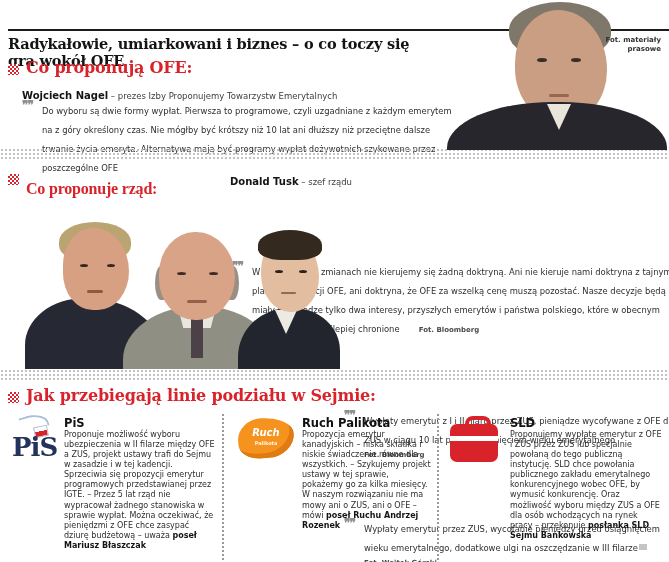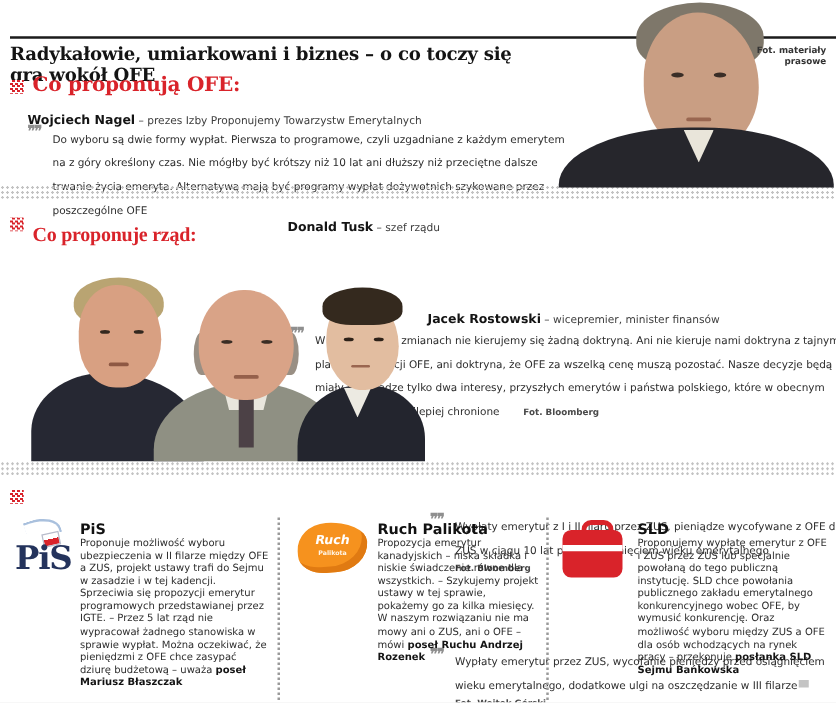--- a/index.html
+++ b/index.html
@@ -215,38 +215,36 @@
 
     <div class="k-suit"></div>
     <div class="k-shirt"></div>
     <div class="k-head"></div>
     <div class="k-hair"></div>
     <div class="k-eye l"></div>
     <div class="k-eye r"></div>
     <div class="k-mouth"></div>
   </div>
 
-  <div class="abs" style="left:342px; top:243px; width:325px;">
-    <span class="speaker-name">Jacek Rostowski</span><span class="speaker-role"> – wicepremier, minister finansów</span>
-  </div>
   <div class="abs quote-wrap" style="left:344px; top:257px; width:318px;">
     <span class="qmark">❞❞</span>
     <span class="quote-text">Wypłaty emerytur z I i II filaru przez ZUS, pieniądze wycofywane z OFE do ZUS w ciągu 10 lat przed osiągnięciem wieku emerytalnego</span>
     <div class="credit" style="margin-top:4px;">Fot. Bloomberg</div>
   </div>
 
   <div class="abs quote-wrap" style="left:344px; top:315px; width:318px;">
     <span class="qmark">❞❞</span>
     <span class="quote-text">Wypłaty emerytur przez ZUS, wycofanie pieniędzy przed osiągnięciem wieku emerytalnego, dodatkowe ulgi na oszczędzanie w III filarze</span>
     <div class="credit" style="margin-top:4px;">Fot. Wojtek Górski</div>
   </div>
 
   <div class="abs halftone band2"></div>
 
   <div class="abs red-sq" style="left:8px; top:392px;"></div>
+  <div class="abs sec-heading" style="left:26px; top:386px;">Jak przebiegają linie podziału w Sejmie:</div>
 
   <div class="abs vdot" style="left:222px;"></div>
   <div class="abs vdot" style="left:437px;"></div>
 
   <div class="abs pis-logo" style="left:12px; top:416px;">
     <div class="pis-bird"></div>
     <div class="pis-flag"></div>
     <div class="pis-text">PiS</div>
   </div>
   <div class="abs party-heading" style="left:64px; top:416px;">PiS</div>

